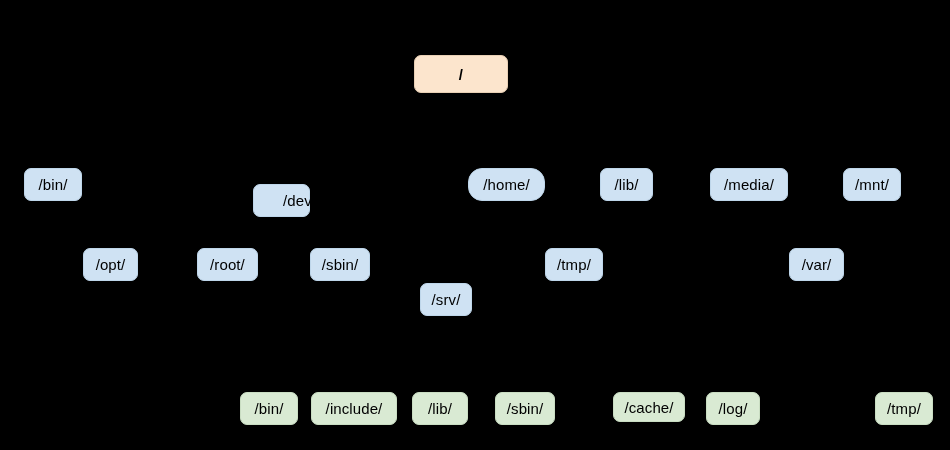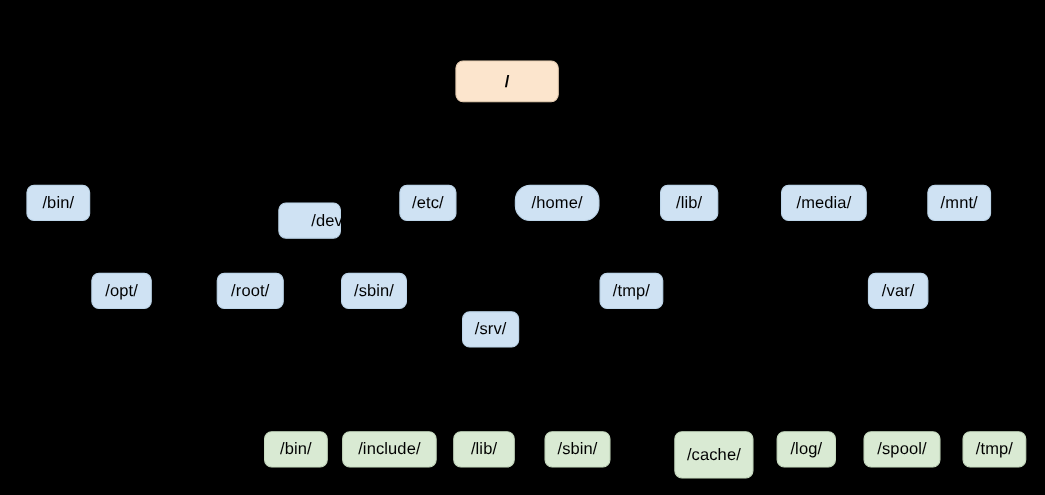--- a/index.html
+++ b/index.html
@@ -47,37 +47,35 @@
 </head>
 <body>
 
 <div id="canvas" style="background: rgb(0, 0, 0);">
     <div style="position: absolute; left: 0px; top: 0px; width: 100%; height: 100%; pointer-events: none;">
       <div class="node root" style="left: 414px; top: 55px; width: 94px; height: 38px; pointer-events: auto;">/</div>
     </div>
     <div style="position: absolute; left: 0px; top: 0px; width: 100%; height: 100%; pointer-events: none;">
       <div class="node sys" style="left: 24px; top: 168px; width: 58px; height: 33px; pointer-events: auto;">/bin/</div>
       <div class="node sys" style="left: 253px; top: 184px; width: 57px; height: 33px; pointer-events: auto; padding-left: 36px;">/dev/</div>
-      <div class="node sys" style="left: 363px; top: 168px; width: 52px; height: 33px; pointer-events: auto;">/etc/</div>
       <div class="node sys" style="left: 468px; top: 168px; width: 77px; height: 33px; pointer-events: auto; border-radius: 14px;">/home/</div>
       <div class="node sys" style="left: 600px; top: 168px; width: 53px; height: 33px; pointer-events: auto;">/lib/</div>
       <div class="node sys" style="left: 710px; top: 168px; width: 78px; height: 33px; pointer-events: auto;">/media/</div>
       <div class="node sys" style="left: 843px; top: 168px; width: 58px; height: 33px; pointer-events: auto;">/mnt/</div>
     </div>
     <div style="position: absolute; left: 0px; top: 0px; width: 100%; height: 100%; pointer-events: none;">
       <div class="node sys" style="left: 83px; top: 248px; width: 55px; height: 33px; pointer-events: auto;">/opt/</div>
       <div class="node sys" style="left: 197px; top: 248px; width: 61px; height: 33px; pointer-events: auto;">/root/</div>
       <div class="node sys" style="left: 310px; top: 248px; width: 60px; height: 33px; pointer-events: auto;">/sbin/</div>
       <div class="node sys" style="left: 420px; top: 248px; width: 52px; height: 33px; pointer-events: auto; margin-top: 35px;">/srv/</div>
       <div class="node sys" style="left: 545px; top: 248px; width: 58px; height: 33px; pointer-events: auto;">/tmp/</div>
       <div class="node sys" style="left: 789px; top: 248px; width: 55px; height: 33px; pointer-events: auto;">/var/</div>
     </div>
     <div style="position: absolute; left: 0px; top: 0px; width: 100%; height: 100%; pointer-events: none;">
       <div class="node sub" style="left: 240px; top: 392px; width: 58px; height: 33px; pointer-events: auto;">/bin/</div>
       <div class="node sub" style="left: 311px; top: 392px; width: 86px; height: 33px; pointer-events: auto;">/include/</div>
       <div class="node sub" style="left: 412px; top: 392px; width: 56px; height: 33px; pointer-events: auto;">/lib/</div>
       <div class="node sub" style="left: 495px; top: 392px; width: 60px; height: 33px; pointer-events: auto;">/sbin/</div>
-      <div class="node sub" style="left: 613px; top: 392px; width: 72px; height: 43px; pointer-events: auto;">/cache/</div>
+      <div class="node sub" style="left: 613px; top: 392px; width: 72px; height: 30px; pointer-events: auto;">/cache/</div>
       <div class="node sub" style="left: 706px; top: 392px; width: 54px; height: 33px; pointer-events: auto;">/log/</div>
-      <div class="node sub" style="left: 785px; top: 392px; width: 70px; height: 33px; pointer-events: auto;">/spool/</div>
       <div class="node sub" style="left: 875px; top: 392px; width: 58px; height: 33px; pointer-events: auto;">/tmp/</div>
     </div>
   </div>
 
 </body></html>

